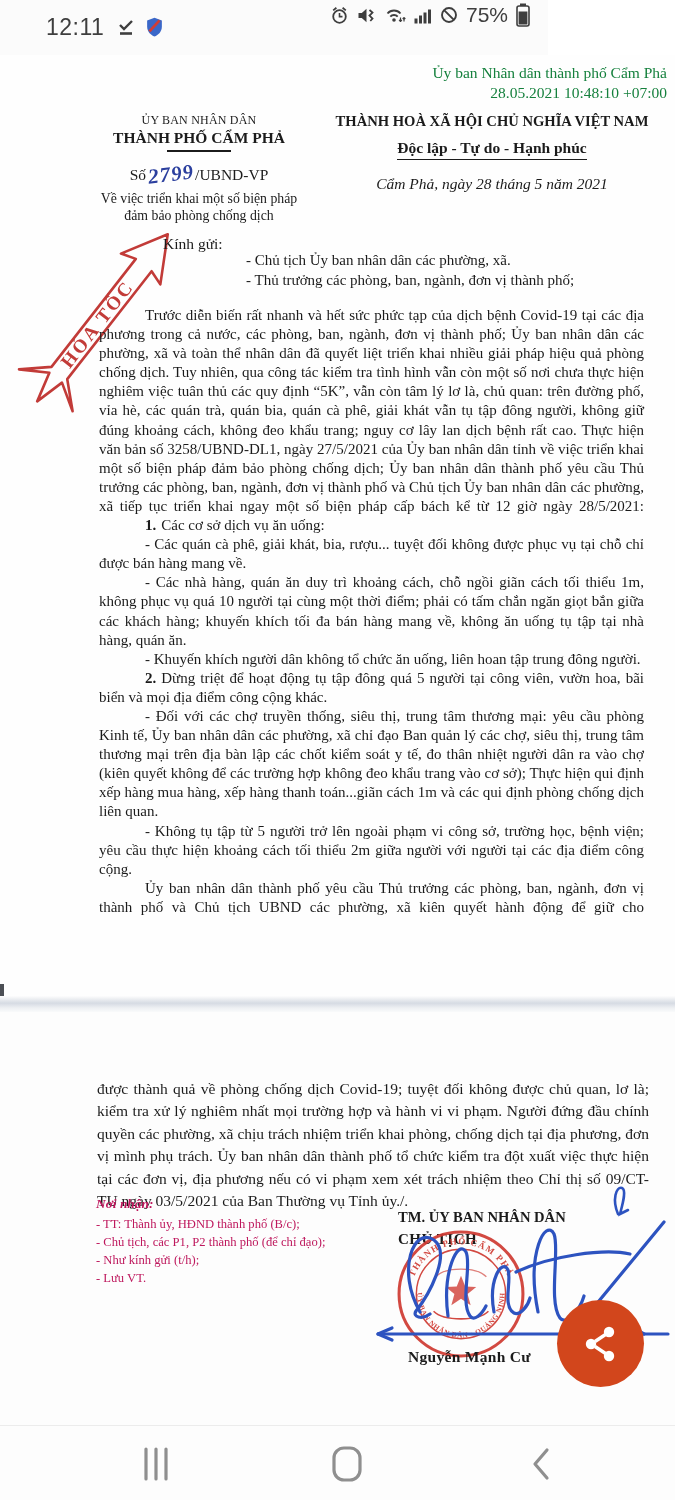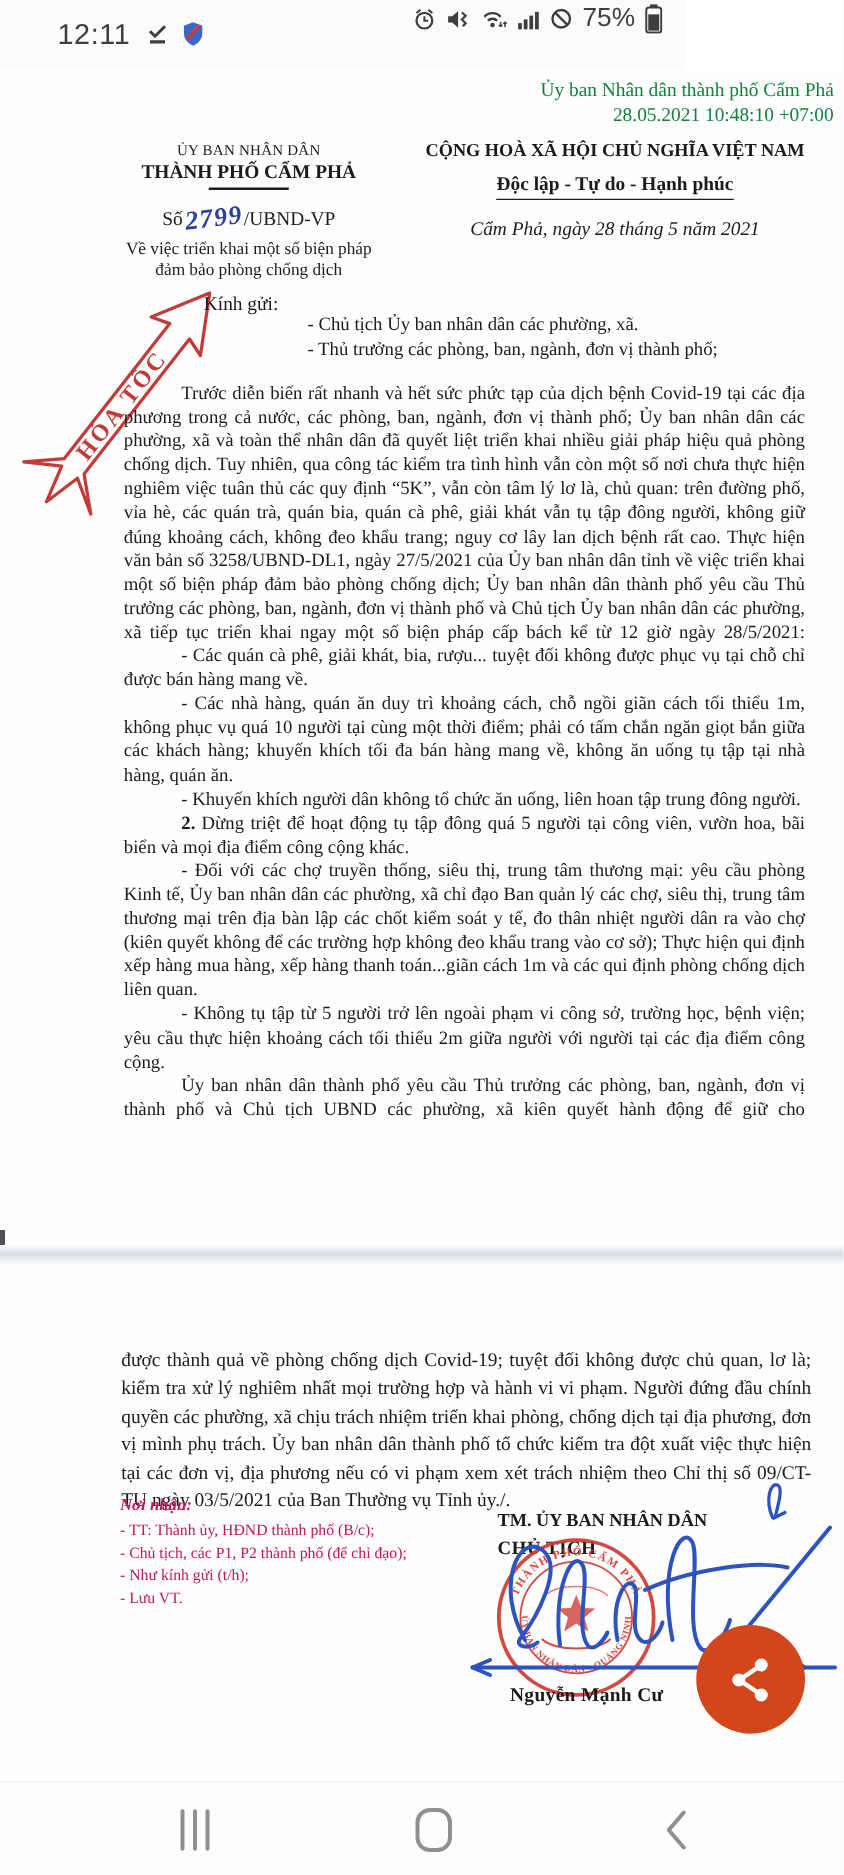--- a/index.html
+++ b/index.html
@@ -92,21 +92,21 @@
       <div class="org1">ỦY BAN NHÂN DÂN</div>
       <div class="org2">THÀNH PHỐ CẨM PHẢ</div>
       <div class="org-rule"></div>
       <div class="so-line">
         <span>Số</span><span class="so-hand">2799</span><span>/UBND-VP</span>
       </div>
       <div class="subject">Về việc triển khai một số biện pháp đảm bảo phòng chống dịch</div>
     </div>
 
     <div class="hdr-right">
-      <div class="nat1">CỘNG HOÀ XÃ HỘI CHỦ NGHĨA VIỆT NAM</div>
+      <div class="nat1">THÀNH HOÀ XÃ HỘI CHỦ NGHĨA VIỆT NAM</div>
       <div><span class="nat2">Độc lập - Tự do - Hạnh phúc</span></div>
       <div class="dateline">Cẩm Phả, ngày 28 tháng 5 năm 2021</div>
     </div>
 
     <div class="stamp-hoatoc">
       <svg width="240" height="240" viewBox="-120 -120 240 240">
         <g transform="rotate(-52)">
           <polygon points="110,0 66,-25 71,-10 -66,-10 -88,-34 -72,-8 -102,0 -72,8 -88,34 -66,10 71,10 66,25" fill="none" stroke="#c23b38" stroke-width="2.6" stroke-linejoin="round"></polygon>
           <text x="-4" y="6" text-anchor="middle" font-size="19" letter-spacing="2.5" fill="#c23b38">HỎA TỐC</text>
         </g>
@@ -114,20 +114,21 @@
     </div>
 
     <div class="salutation">Kính gửi:</div>
     <div class="recipients">
       <div>- Chủ tịch Ủy ban nhân dân các phường, xã.</div>
       <div>- Thủ trưởng các phòng, ban, ngành, đơn vị thành phố;</div>
     </div>
 
     <div class="body1">
       <p class="para fulljust">Trước diễn biến rất nhanh và hết sức phức tạp của dịch bệnh Covid-19 tại các địa phương trong cả nước, các phòng, ban, ngành, đơn vị thành phố; Ủy ban nhân dân các phường, xã và toàn thể nhân dân đã quyết liệt triển khai nhiều giải pháp hiệu quả phòng chống dịch. Tuy nhiên, qua công tác kiểm tra tình hình vẫn còn một số nơi chưa thực hiện nghiêm việc tuân thủ các quy định “5K”, vẫn còn tâm lý lơ là, chủ quan: trên đường phố, vỉa hè, các quán trà, quán bia, quán cà phê, giải khát vẫn tụ tập đông người, không giữ đúng khoảng cách, không đeo khẩu trang; nguy cơ lây lan dịch bệnh rất cao. Thực hiện văn bản số 3258/UBND-DL1, ngày 27/5/2021 của Ủy ban nhân dân tỉnh về việc triển khai một số biện pháp đảm bảo phòng chống dịch; Ủy ban nhân dân thành phố yêu cầu Thủ trưởng các phòng, ban, ngành, đơn vị thành phố và Chủ tịch Ủy ban nhân dân các phường, xã tiếp tục triển khai ngay một số biện pháp cấp bách kể từ 12 giờ ngày 28/5/2021:</p>
+      <p class="para"><span class="num">1.</span><span>Các cơ sở dịch vụ ăn uống:</span></p>
       <p class="para">- Các quán cà phê, giải khát, bia, rượu... tuyệt đối không được phục vụ tại chỗ chỉ được bán hàng mang về.</p>
       <p class="para">- Các nhà hàng, quán ăn duy trì khoảng cách, chỗ ngồi giãn cách tối thiểu 1m, không phục vụ quá 10 người tại cùng một thời điểm; phải có tấm chắn ngăn giọt bắn giữa các khách hàng; khuyến khích tối đa bán hàng mang về, không ăn uống tụ tập tại nhà hàng, quán ăn.</p>
       <p class="para">- Khuyến khích người dân không tổ chức ăn uống, liên hoan tập trung đông người.</p>
       <p class="para"><span class="num">2.</span><span>Dừng triệt để hoạt động tụ tập đông quá 5 người tại công viên, vườn hoa, bãi biển và mọi địa điểm công cộng khác.</span></p>
       <p class="para">- Đối với các chợ truyền thống, siêu thị, trung tâm thương mại: yêu cầu phòng Kinh tế, Ủy ban nhân dân các phường, xã chỉ đạo Ban quản lý các chợ, siêu thị, trung tâm thương mại trên địa bàn lập các chốt kiểm soát y tế, đo thân nhiệt người dân ra vào chợ (kiên quyết không để các trường hợp không đeo khẩu trang vào cơ sở); Thực hiện qui định xếp hàng mua hàng, xếp hàng thanh toán...giãn cách 1m và các qui định phòng chống dịch liên quan.</p>
       <p class="para">- Không tụ tập từ 5 người trở lên ngoài phạm vi công sở, trường học, bệnh viện; yêu cầu thực hiện khoảng cách tối thiểu 2m giữa người với người tại các địa điểm công cộng.</p>
       <p class="para fulljust">Ủy ban nhân dân thành phố yêu cầu Thủ trưởng các phòng, ban, ngành, đơn vị thành phố và Chủ tịch UBND các phường, xã kiên quyết hành động để giữ cho</p>
     </div>
   </div>
 

